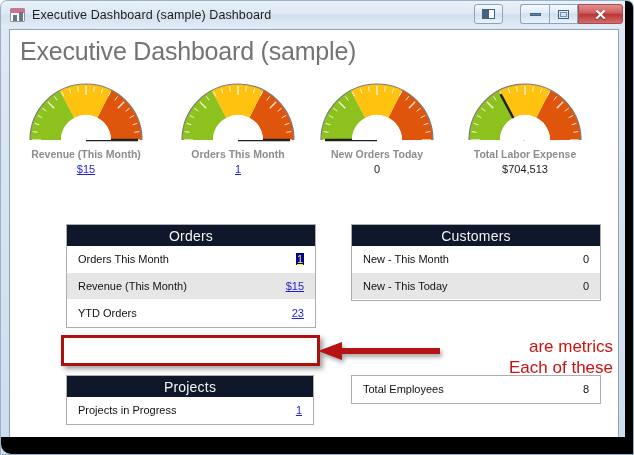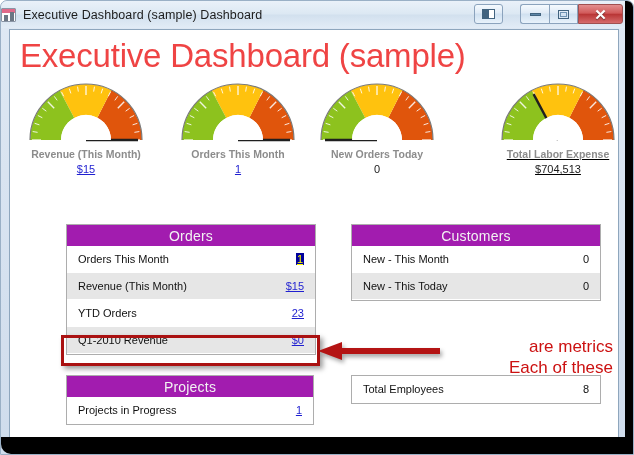--- a/index.html
+++ b/index.html
@@ -35,20 +35,21 @@
   #frame-shadow-bottom::before {
     content: ""; position: absolute; left: 0; top: -3px; width: 634px; height: 4px;
     background: #000;
   }
 
   
   #titlebar {
     position: absolute; left: 0; top: 0;
     width: 634px; height: 27px;
     display: flex; align-items: center;
+    padding-left: 9px;
     background: linear-gradient(180deg, #eaf1f9 0%, #dce8f3 48%, #d2e0ee 52%, #e2ecf6 100%);
     border-radius: 6px 6px 0 0;
   }
   #app-icon {
     width: 15px; height: 14px;
     border: 1px solid #8a95a5;
     background: #fdfdfd;
     border-radius: 1px;
     position: relative;
     flex: 0 0 auto;
@@ -115,21 +116,21 @@
     left: 8px; top: 28px;
     width: 610px; height: 414px;
     background: #ffffff;
     border: 1px solid #8ea6bd;
     overflow: hidden;
   }
 
   
   #dashboard-title {
     position: absolute; left: 10px; top: 7px;
-    font-size: 33px; color: #ef4444;
+    font-size: 25px; color: #737373;
     font-weight: normal;
     letter-spacing: -0.2px;
     white-space: nowrap;
   }
 
   
   #gauges-row {
     position: absolute; left: 0; top: 52px;
     width: 610px; height: 135px;
   }
@@ -156,21 +157,21 @@
   .gauge-value.plain { color: #1a1a1a; text-decoration: none; }
 
   
   .panel {
     position: absolute;
     border: 1px solid #adadad;
     background: #ffffff;
   }
   .panel-header {
     height: 21px;
-    background: #a21caf;
+    background: #0f172a;
     color: #f2f2f2;
     font-size: 14px;
     display: flex; align-items: center; justify-content: center;
     letter-spacing: 0.2px;
   }
   .panel-row {
     height: 27px;
     display: flex; align-items: center;
     padding: 0 11px 0 11px;
     font-size: 11px;
@@ -356,21 +357,21 @@
               <line x1="7.64294812006171" y1="41.313082303752836" x2="12.398230701537479" y2="42.85816727562758" stroke="#ffffff" stroke-width="1" opacity=".85"></line>
               <line x1="5.664829607862558" y1="49.55253888782753" x2="10.603271310838252" y2="50.33471121302869" stroke="#ffffff" stroke-width="1" opacity=".85"></line>
               <line x1="5" y1="58" x2="14" y2="58" stroke="#ffffff" stroke-width="1.4" opacity=".85"></line>
               <line x1="59" y1="58" x2="7" y2="58" stroke="#1f1f1f" stroke-width="2.4"></line>
               <path d="M84,58 A25,25 0 0 0 34,58 Z" fill="#ffffff"></path>
             </svg>
           </div>
           <div class="gauge-label">New Orders Today</div>
           <div class="gauge-value plain">0</div>
         </div>
-        <div class="gauge-cell" style="left: 472px; text-decoration: underline;">
+        <div class="gauge-cell" style="left: 439px;">
           <div class="gauge-graphic">
             <svg width="118" height="62" viewBox="0 0 118 62">
               <path d="M115,57.99999999999999 A56,56 0 0 0 84.42346798541462,8.1036346454514 L70.34976249348867,35.72483689529081 A25,25 0 0 1 84,58 Z" fill="#e0550c"></path>
               <path d="M84.42346798541462,8.1036346454514 A56,56 0 0 0 32.70959248399011,8.554934799900096 L47.26321093035273,35.92631017852683 A25,25 0 0 1 70.34976249348867,35.72483689529081 Z" fill="#ffc20e"></path>
               <path d="M32.70959248399011,8.554934799900096 A56,56 0 0 0 3,58 L34,58 A25,25 0 0 1 47.26321093035273,35.92631017852683 Z" fill="#8dc21e"></path>
               <path d="M115,57.99999999999999 A56,56 0 0 0 3,58" fill="none" stroke="#7a7a7a" stroke-width="1.2"></path>
               <line x1="113" y1="57.99999999999999" x2="104" y2="57.99999999999999" stroke="#ffffff" stroke-width="1.4" opacity=".85"></line>
               <line x1="112.33517039213743" y1="49.552538887827524" x2="107.39672868916175" y2="50.33471121302868" stroke="#ffffff" stroke-width="1" opacity=".85"></line>
               <line x1="110.3570518799383" y1="41.313082303752836" x2="105.60176929846253" y2="42.85816727562757" stroke="#ffffff" stroke-width="1" opacity=".85"></line>
               <line x1="107.11435230617187" y1="33.48451301406447" x2="102.65931968523003" y2="35.7544655127622" stroke="#ffffff" stroke-width="1" opacity=".85"></line>
@@ -407,24 +408,20 @@
           <span class="row-value selected">1</span>
         </div>
         <div class="panel-row alt">
           <span class="row-label">Revenue (This Month)</span>
           <span class="row-value">$15</span>
         </div>
         <div class="panel-row">
           <span class="row-label">YTD Orders</span>
           <span class="row-value">23</span>
         </div>
-        <div class="panel-row alt">
-          <span class="row-label">Q1-2010 Revenue</span>
-          <span class="row-value">$0</span>
-        </div>
       </div>
     <div class="panel" id="panel-customers">
         <div class="panel-header">Customers</div>
         <div class="panel-row">
           <span class="row-label">New - This Month</span>
           <span class="row-value plain">0</span>
         </div>
         <div class="panel-row alt">
           <span class="row-label">New - This Today</span>
           <span class="row-value plain">0</span>

